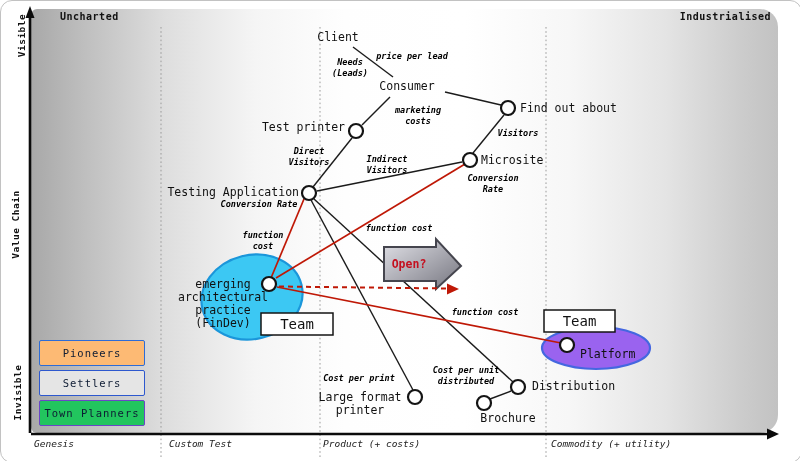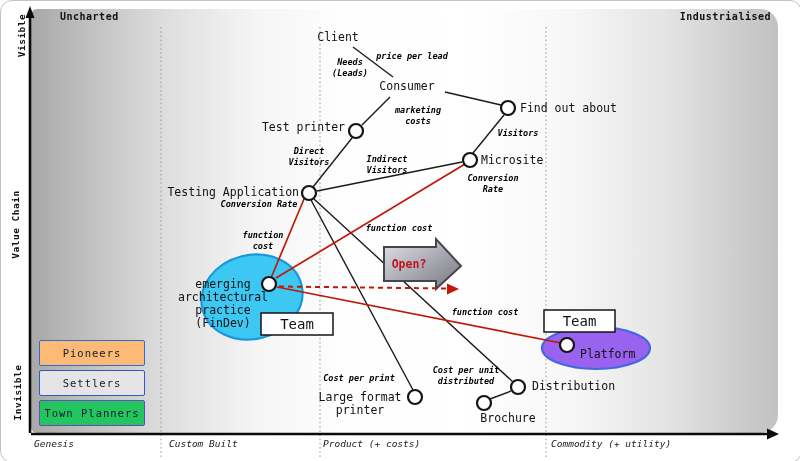--- a/index.html
+++ b/index.html
@@ -119,21 +119,21 @@
     </svg>
 
   <div class="t-title uncharted">Uncharted</div>
   <div class="t-title industrialised">Industrialised</div>
 
   <div class="vlabel visible">Visible</div>
   <div class="vlabel value-chain">Value Chain</div>
   <div class="vlabel invisible">Invisible</div>
 
   <div class="stage stage0">Genesis</div>
-  <div class="stage stage1">Custom Built</div>
+  <div class="stage stage1">Custom Test</div>
   <div class="stage stage2">Product (+ costs)</div>
   <div class="stage stage3">Commodity (+ utility)</div>
   <div class="evolution">Evolution</div>
 
   <div id="legend">
       <div class="legend-item" style="top: 339px; background: #fdba74; border: 1.4px solid rgb(45, 108, 214);">Pioneers</div>
       <div class="legend-item" style="top: 369px; background: #e5e5e5; border: 1.4px solid rgb(45, 88, 206);">Settlers</div>
       <div class="legend-item" style="top: 399px; background: #22c55e; border: 1.4px solid rgb(106, 70, 198);">Town Planners</div>
     </div>
 </div>

